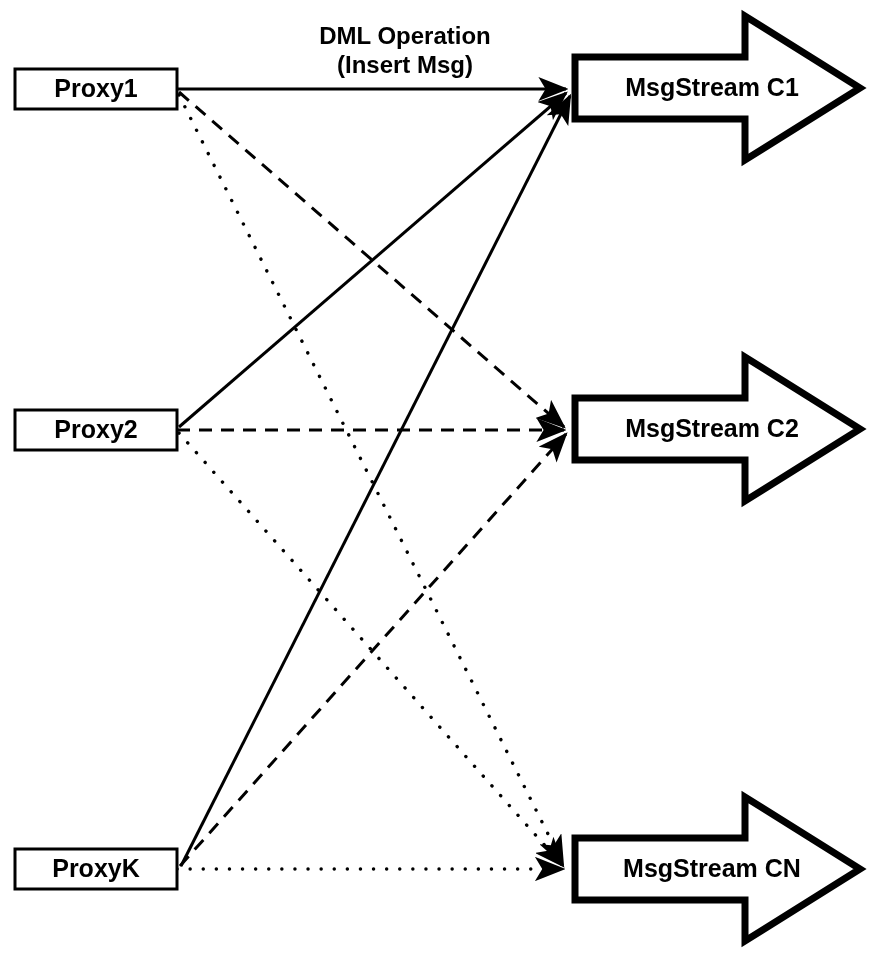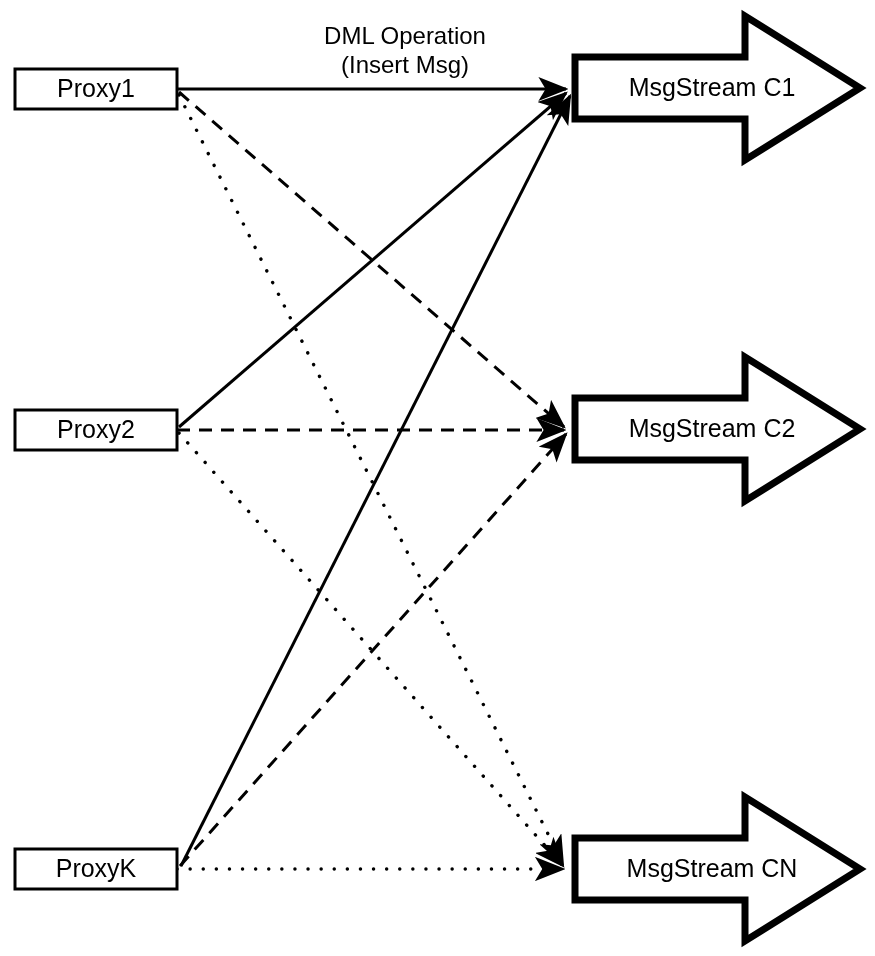--- a/index.html
+++ b/index.html
@@ -12,20 +12,21 @@
     font-family: "Liberation Sans", sans-serif;
     width: 875px;
     height: 956px;
     overflow: hidden;
   }
   #diagram-root {
     position: relative;
     width: 875px;
     height: 956px;
     background: #ffffff;
+    font-weight: bold;
   }
   svg#diagram-svg {
     position: absolute;
     top: 0;
     left: 0;
     width: 875px;
     height: 956px;
     display: block;
   }
   .node-label {

